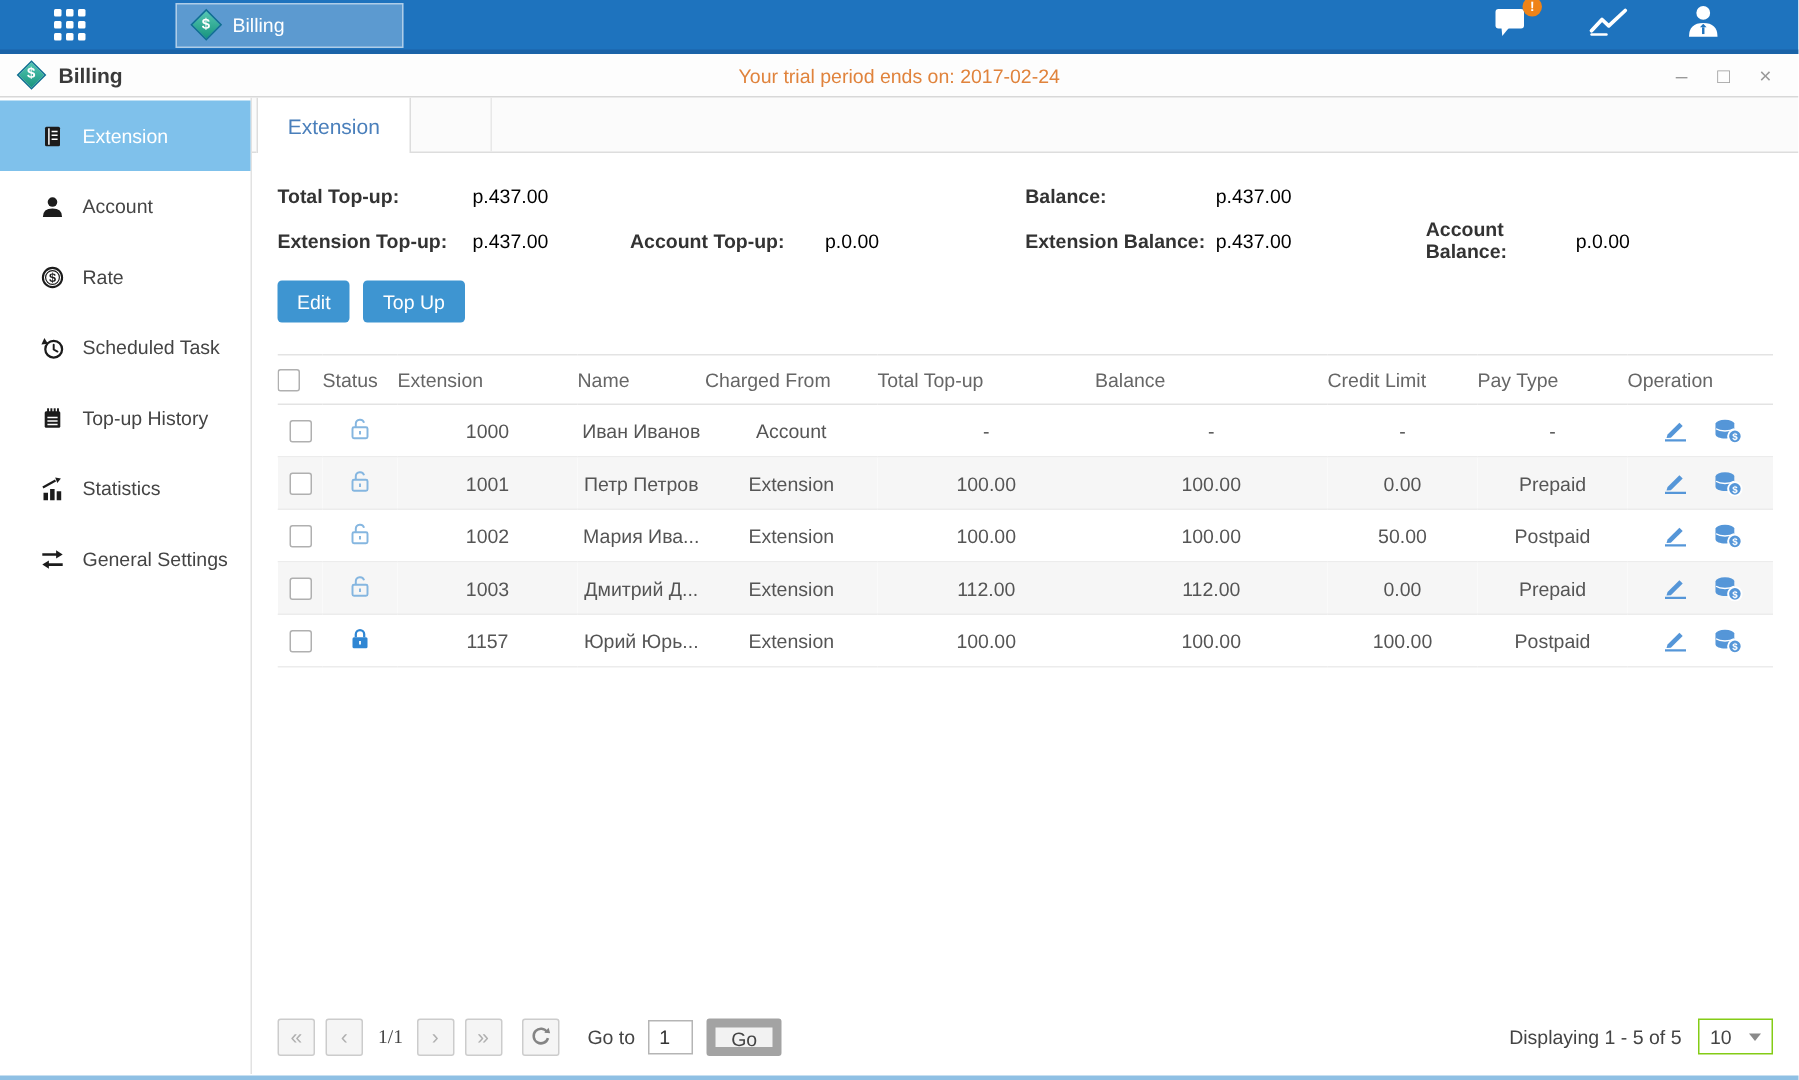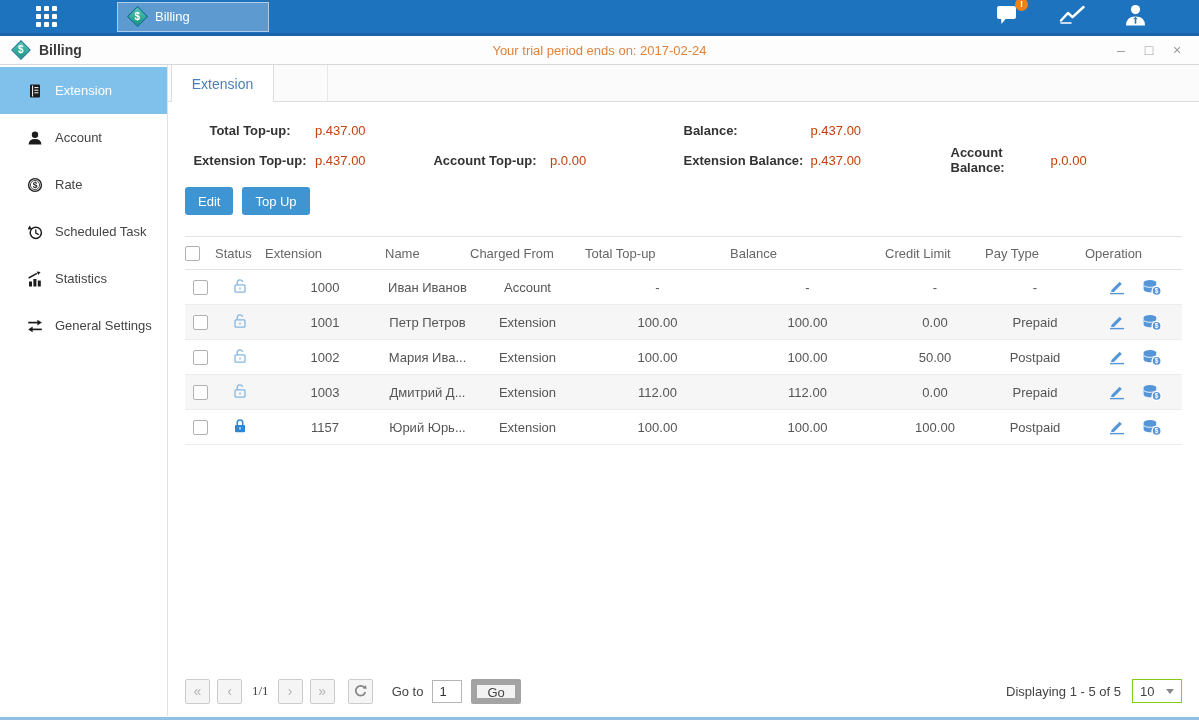--- a/index.html
+++ b/index.html
@@ -54,22 +54,22 @@
   .tab { width:103px; background:#fff; border-left:1px solid #ddd; border-right:1px solid #ddd;
          margin-bottom:-1px; display:flex; align-items:center; justify-content:center;
          color:#4a7fbb; font-size:14px; cursor:default; }
   .tab-slot { width:54px; border-right:1px solid #e8e8e8; }
 
   
   .summary { padding:13px 17px 0; display:flex; font-size:13px; flex:none; }
   .sum-col { width:50%; }
   .sum-row { height:30px; display:flex; align-items:center; }
   .sum-row .lb { font-weight:bold; color:#333; }
-  .sum-row .vl { color:#c2410c; }
-  .w130 { width:130px;text-align:center; } .w127 { width:127px; } .w100 { width:100px; }
+  .sum-row .vl { color:#000000; }
+  .w130 { width:130px; } .w127 { width:127px; } .w100 { width:100px; }
   .vw105 { width:105px; } .vw140 { width:140px; }
 
   
   .btn-row { padding:12px 17px 0; display:flex; gap:9px; flex:none;align-items:flex-end; }
   .btn { background:#3e95d1; border:none; color:#fff; font-size:13px; height:28px;
          padding:0 13px; border-radius:3px; cursor:pointer; font-family:inherit; }
 
   
   .table-wrap { margin:21px 17px 0; flex:1; overflow:hidden; }
   table { width:100%; border-collapse:collapse; table-layout:fixed; font-size:13px; color:#555; }
@@ -192,20 +192,33 @@
       </svg>
       <span>Rate</span>
     </div>
     <div class="side-item">
       <svg width="16" height="16" viewBox="0 0 16 16">
         <circle cx="8.8" cy="8.8" r="5.6" fill="none" stroke="#1c1c1c" stroke-width="1.5"></circle>
         <path d="M8.8 5.8 V9 L11.3 10.4" stroke="#1c1c1c" stroke-width="1.3" fill="none" stroke-linecap="round"></path>
         <polygon points="0.6,5.6 5,5.2 2.6,1.4" fill="#1c1c1c"></polygon>
       </svg>
       <span>Scheduled Task</span>
+    </div>
+    <div class="side-item">
+      <svg width="16" height="16" viewBox="0 0 16 16">
+        <rect x="2.8" y="3.2" width="10.4" height="11" rx="1" fill="#1c1c1c"></rect>
+        <rect x="4.4" y="1.2" width="1.3" height="3.4" fill="#1c1c1c"></rect>
+        <rect x="6.6" y="1.2" width="1.3" height="3.4" fill="#1c1c1c"></rect>
+        <rect x="8.8" y="1.2" width="1.3" height="3.4" fill="#1c1c1c"></rect>
+        <rect x="11" y="1.2" width="1.3" height="3.4" fill="#1c1c1c"></rect>
+        <line x1="4.6" y1="7.4" x2="11.4" y2="7.4" stroke="#fff" stroke-width="1"></line>
+        <line x1="4.6" y1="9.7" x2="11.4" y2="9.7" stroke="#fff" stroke-width="1"></line>
+        <line x1="4.6" y1="12" x2="11.4" y2="12" stroke="#fff" stroke-width="1"></line>
+      </svg>
+      <span>Top-up History</span>
     </div>
     <div class="side-item">
       <svg width="16" height="16" viewBox="0 0 16 16">
         <rect x="2" y="10.5" width="3" height="5" fill="#1c1c1c"></rect>
         <rect x="6.4" y="8" width="3" height="7.5" fill="#1c1c1c"></rect>
         <rect x="10.8" y="9.5" width="3" height="6" fill="#1c1c1c"></rect>
         <path d="M1.6 7 L10 2.4" stroke="#1c1c1c" stroke-width="1.5" fill="none"></path>
         <polygon points="9.8,0.4 13.6,1 11.2,4" fill="#1c1c1c"></polygon>
       </svg>
       <span>Statistics</span>

